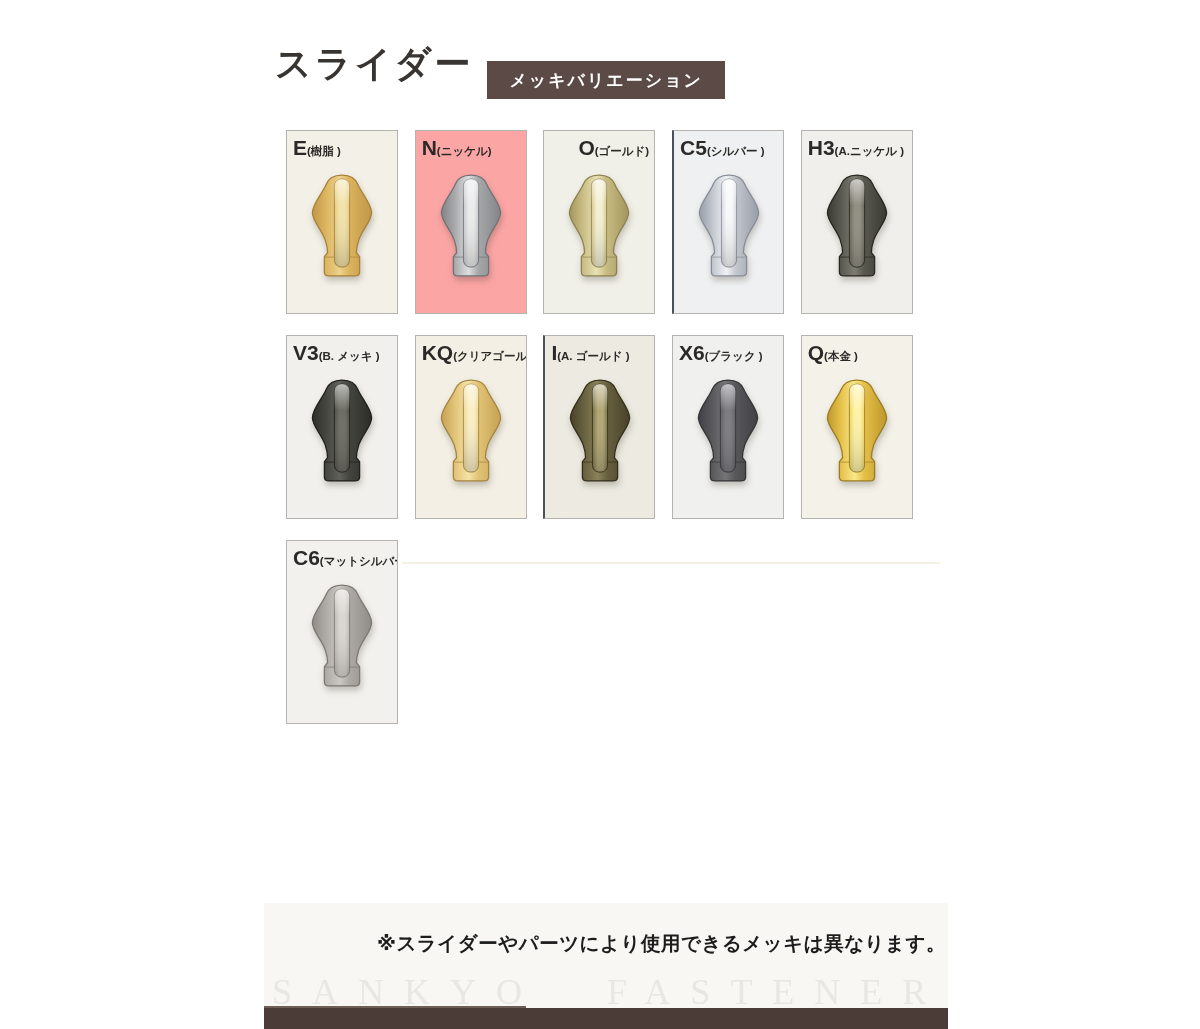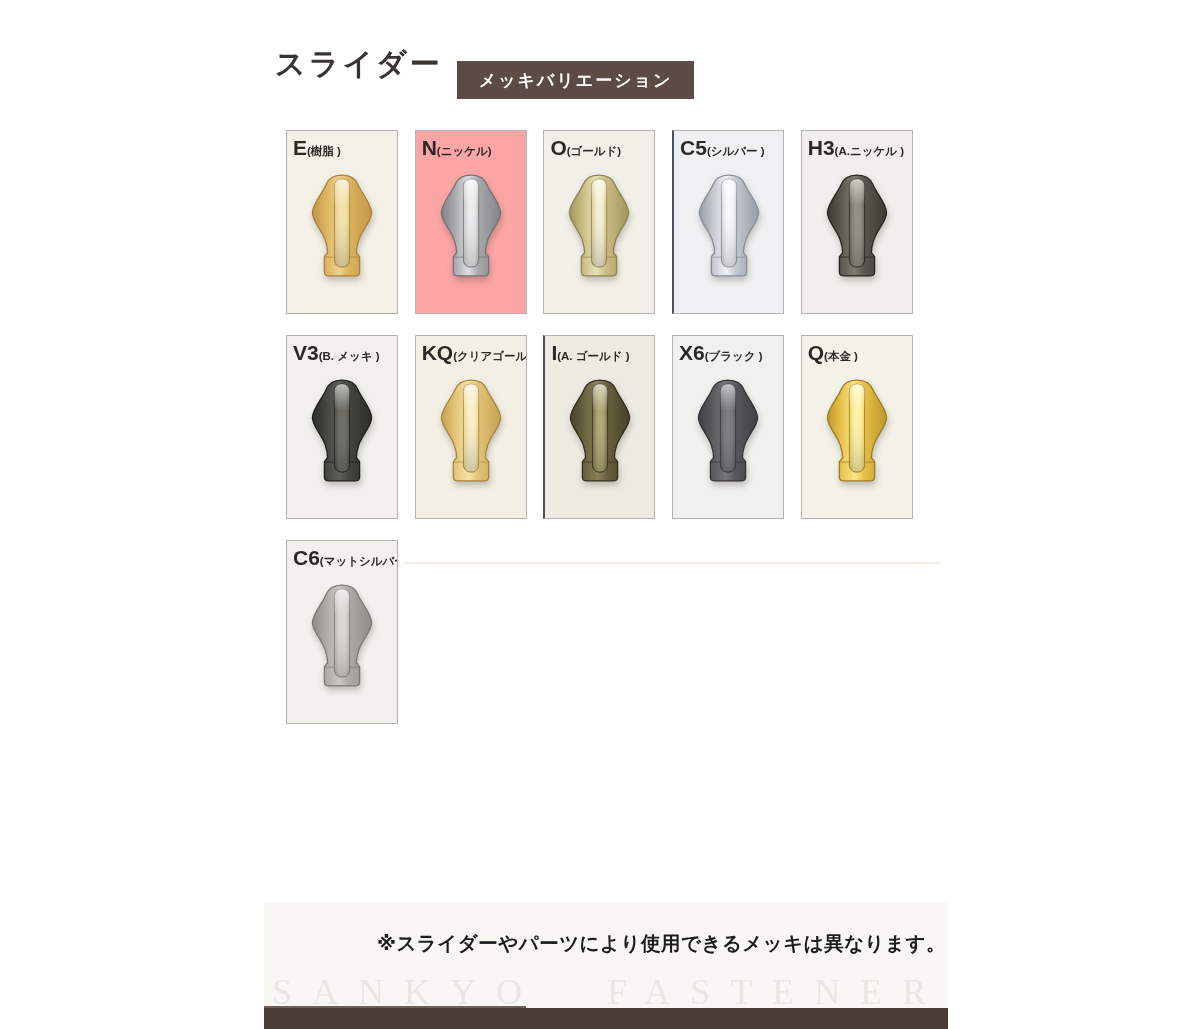--- a/index.html
+++ b/index.html
@@ -2,21 +2,21 @@
 <html><head>
 <meta charset="utf-8">
 <style>
   * { margin: 0; padding: 0; box-sizing: border-box; }
   html, body { width: 1200px; height: 1029px; background: #ffffff; overflow: hidden;
     font-family: "Liberation Sans", "DejaVu Sans", sans-serif; }
   .page { position: relative; width: 1200px; height: 1029px; background: #ffffff; }
 
   
   .header { position: absolute; left: 275px; top: 30px; display: flex; align-items: center; }
-  .title { font-size: 30px; font-weight: bold; color: #383431; letter-spacing: 3px; }
+  .title { font-size: 36px; font-weight: bold; color: #383431; letter-spacing: 3px; }
   .badge { display: inline-flex; align-items: center; justify-content: center;
     height: 38px; padding: 0 22px; margin-left: 14px;
     font-size: 17px; font-weight: bold; letter-spacing: 2px; color: #ffffff; margin-top: 31px; }
 
   
   .grid { position: absolute; left: 286px; top: 130px; width: 628px;
     display: grid; grid-template-columns: repeat(5, 112px);
     grid-auto-rows: 184px; column-gap: 16.7px; row-gap: 21px; }
   .card { border: 1px solid #b5b3af; position: relative; overflow: hidden; }
   .card-label { padding: 5px 4px 0 6px; white-space: nowrap; line-height: 1.1; }
@@ -110,21 +110,21 @@
     <path fill="url(#bodyG1)" stroke="#717275" stroke-width="1.6" d="M50,5 C41,5 33,9 30,17 C26,27 13,41 13,52 C13,62 24,72 29,86
          C31,92 32,97 32,102 L28,107 L28,126 Q28,131 34,131 L66,131
          Q72,131 72,126 L72,107 L68,102 C68,97 69,92 71,86
          C76,72 87,62 87,52 C87,41 74,27 70,17 C67,9 59,5 50,5 Z"></path>
     <path stroke="#717275" stroke-width="1.8" opacity="0.55" d="M29,107.5 L71,107.5"></path>
     <rect x="40.5" y="10" width="19" height="110" rx="8.5" fill="url(#barG1)" stroke="#717275" stroke-width="1.1"></rect>
     <rect x="40.5" y="10" width="19" height="110" rx="8.5" fill="url(#barV1)"></rect>
   </svg>
         </div>
       </div>
-      <div class="card" style="background: rgb(241, 240, 232); border-color: rgb(181, 179, 175);">
+      <div class="card" style="background: rgb(241, 240, 232); border-color: rgb(181, 179, 175); padding-left: 28px;">
         <div class="card-label"><span class="card-code">O</span><span class="card-sub">(ゴールド)</span></div>
         <div class="slider-wrap">
   <svg class="slider-svg" viewBox="0 0 100 136">
     <defs>
       <linearGradient id="bodyG2" x1="0" y1="0" x2="1" y2="0">
         <stop offset="0" stop-color="#a2965e"></stop>
         <stop offset="0.22" stop-color="#c8bc83"></stop>
         <stop offset="0.46" stop-color="#e8e2b4"></stop>
         <stop offset="0.62" stop-color="#c8bc83"></stop>
         <stop offset="1" stop-color="#a2965e"></stop>

